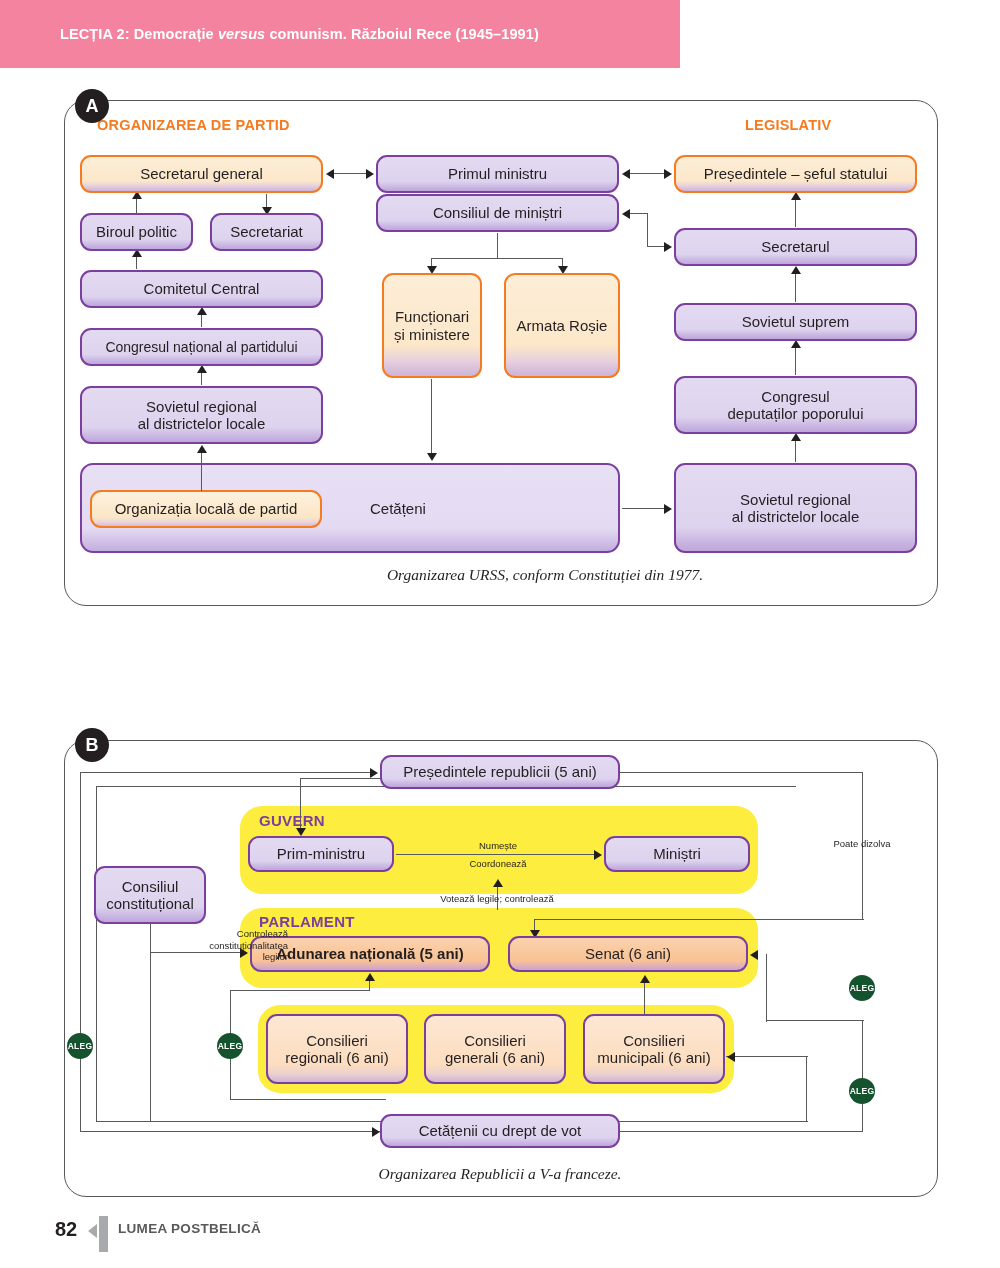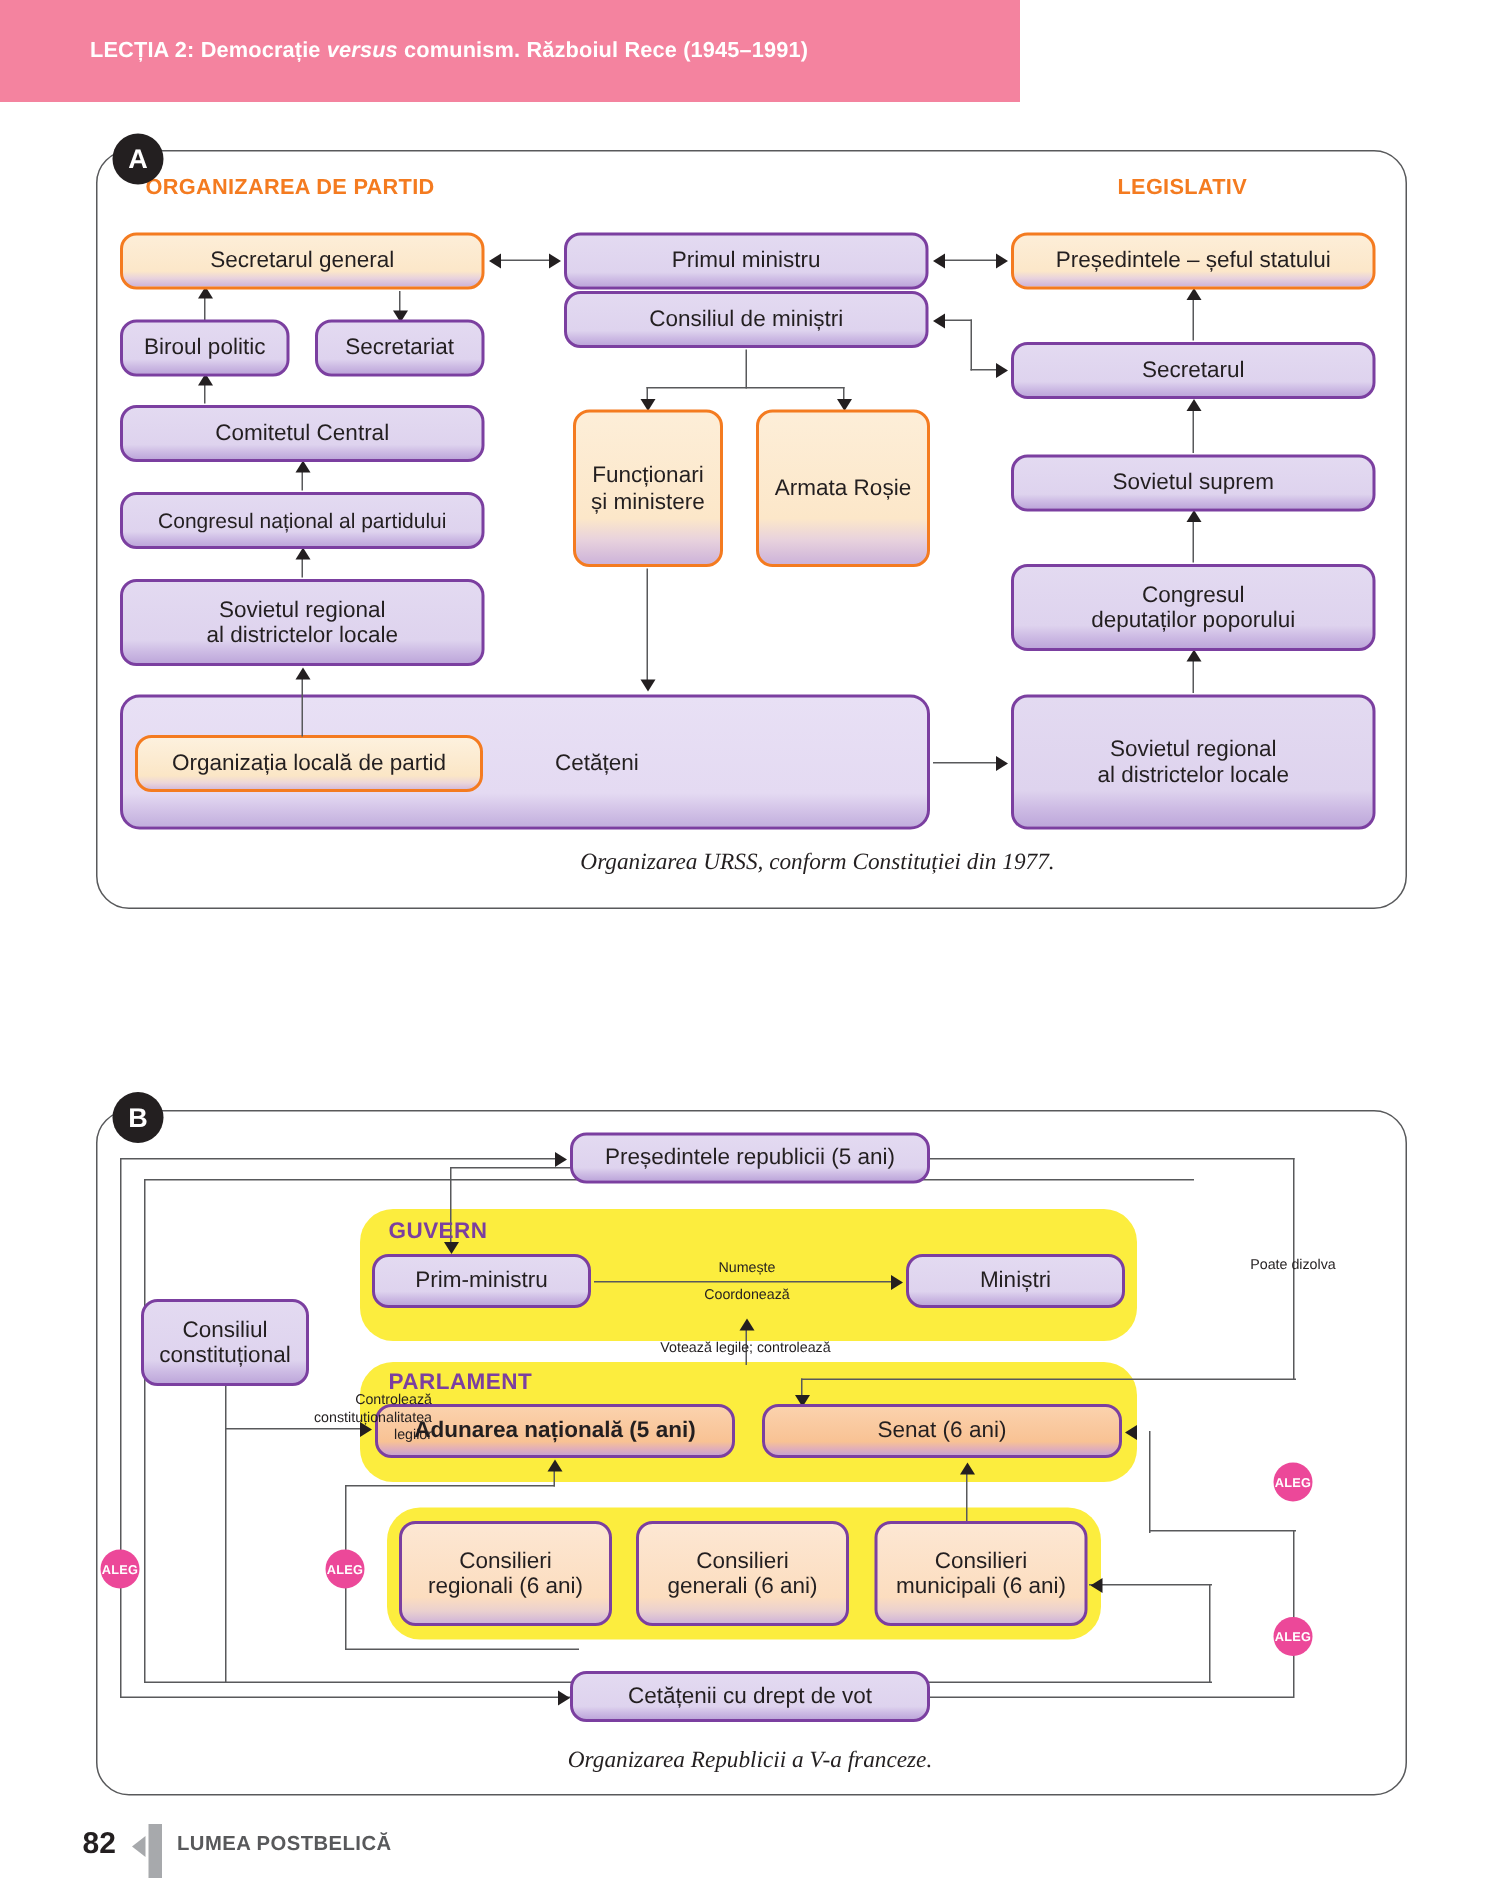--- a/index.html
+++ b/index.html
@@ -48,21 +48,21 @@
   .arw-u{border-left:5px solid transparent;border-right:5px solid transparent;border-bottom:8px solid #231f20;}
   .arw-d{border-left:5px solid transparent;border-right:5px solid transparent;border-top:8px solid #231f20;}
   .arw-l{border-top:5px solid transparent;border-bottom:5px solid transparent;border-right:8px solid #231f20;}
   .arw-r{border-top:5px solid transparent;border-bottom:5px solid transparent;border-left:8px solid #231f20;}
 
   
   .elbl{position:absolute;font-size:9.5px;color:#231f20;text-align:center;line-height:1.22;z-index:12;white-space:nowrap;}
   .elbl.wrap{white-space:normal;}
 
   
-  .aleg{position:absolute;width:26px;height:26px;border-radius:50%;background:#ec4899;color:#ffffff;font-size:8.5px;font-weight:bold;text-align:center;line-height:26px;letter-spacing:.2px;z-index:20;}
+  .aleg{position:absolute;width:26px;height:26px;border-radius:50%;background:#14532d;color:#ffffff;font-size:8.5px;font-weight:bold;text-align:center;line-height:26px;letter-spacing:.2px;z-index:20;}
 
   
   .cap{position:absolute;width:100%;text-align:center;font-family:"Liberation Serif",serif;font-style:italic;font-size:15.5px;color:#231f20;}
 
   
   .foot-num{position:absolute;left:55px;top:1218px;font-size:20px;font-weight:bold;color:#231f20;}
   .foot-tri{position:absolute;left:88px;top:1224px;width:0;height:0;border-top:7px solid transparent;border-bottom:7px solid transparent;border-right:9px solid #a7a9ac;}
   .foot-bar{position:absolute;left:99px;top:1216px;width:9px;height:36px;background:#a7a9ac;}
   .foot-txt{position:absolute;left:118px;top:1221px;font-size:13.5px;font-weight:bold;color:#58595b;letter-spacing:.3px;}
 </style>

